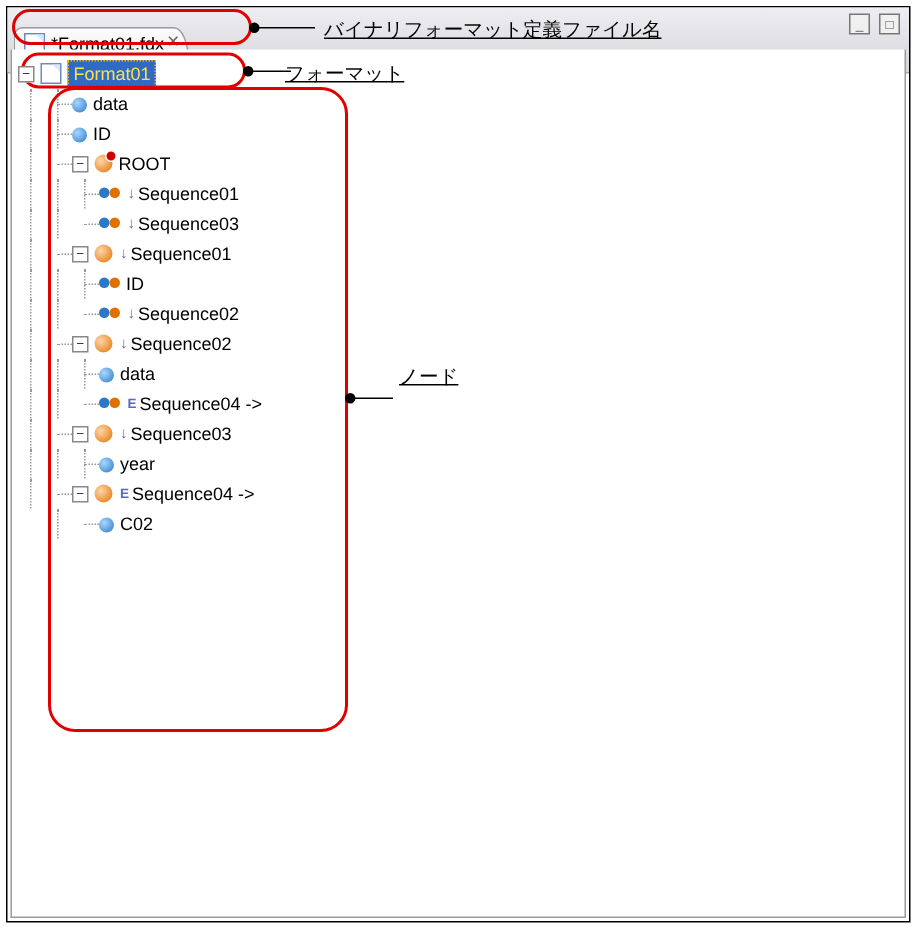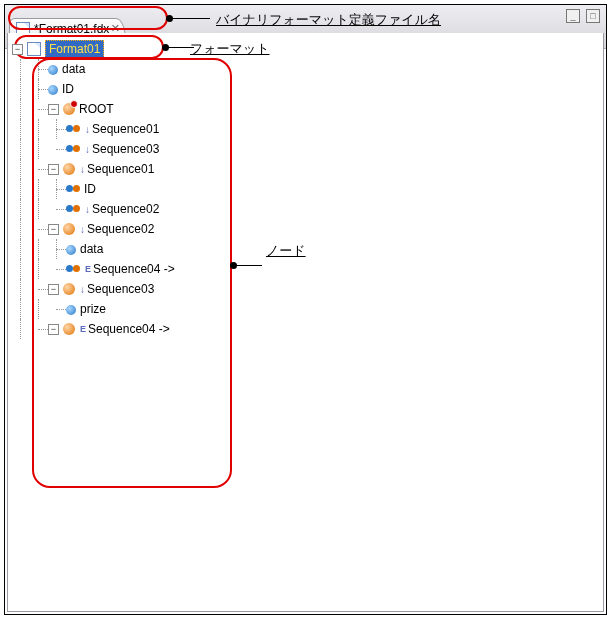--- a/index.html
+++ b/index.html
@@ -287,32 +287,39 @@
         <span class="indent vline"></span>
           <span class="indent hline"></span>
         <span class="exp">−</span>
         <span class="ic ic-seq"></span>
           <span class="arrow-down">↓</span>
         <span class="label">Sequence03</span>
       </div>
       <div class="row">
         <span class="indent vline"></span>
           <span class="indent vline"></span>
-          <span class="indent hline"></span>
-        <span class="ic ic-attr"></span>
-        <span class="label">prize</span>
+          <span class="indent vline hline"></span>
+        <span class="ic ic-attr"></span>
+        <span class="label">year</span>
       </div>
 
       <div class="row">
         <span class="indent vline"></span>
           <span class="indent hline"></span>
         <span class="exp">−</span>
         <span class="ic ic-seqE"></span>
           <span class="lett">E</span>
         <span class="label">Sequence04 -&gt;</span>
+      </div>
+      <div class="row">
+        <span class="indent"></span>
+          <span class="indent vline"></span>
+          <span class="indent hline"></span>
+        <span class="ic ic-attr"></span>
+        <span class="label">C02</span>
       </div>
 
     </div>
   </div>
 </div>
 
 <div class="ann-circle" style="left:8px; top:6px; width:160px; height:24px;"></div>
 <div class="ann-dot" style="left:166px; top:15px;"></div>
 <div class="ann-line" style="left:170px; top:18px; width:40px;"></div>
 <div class="ann-text" style="left:216px; top:11px;">バイナリフォーマット定義ファイル名</div>

